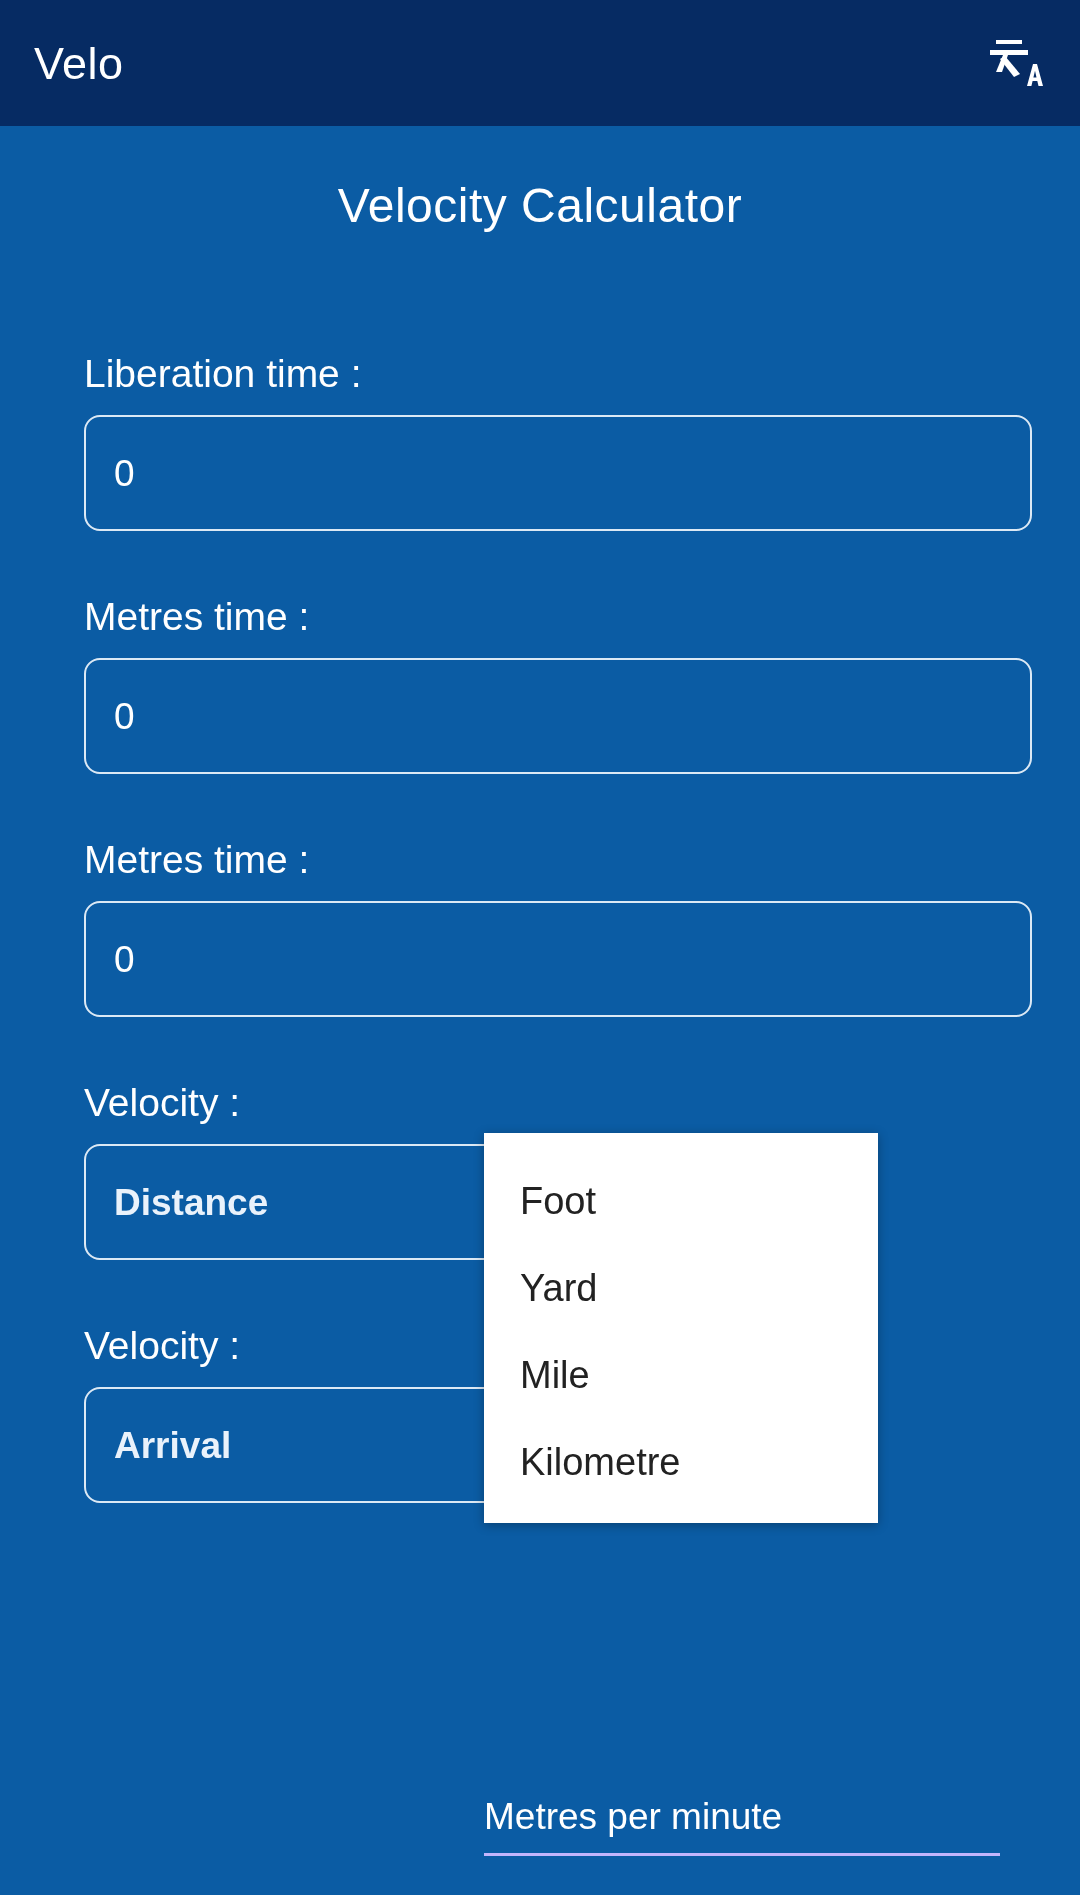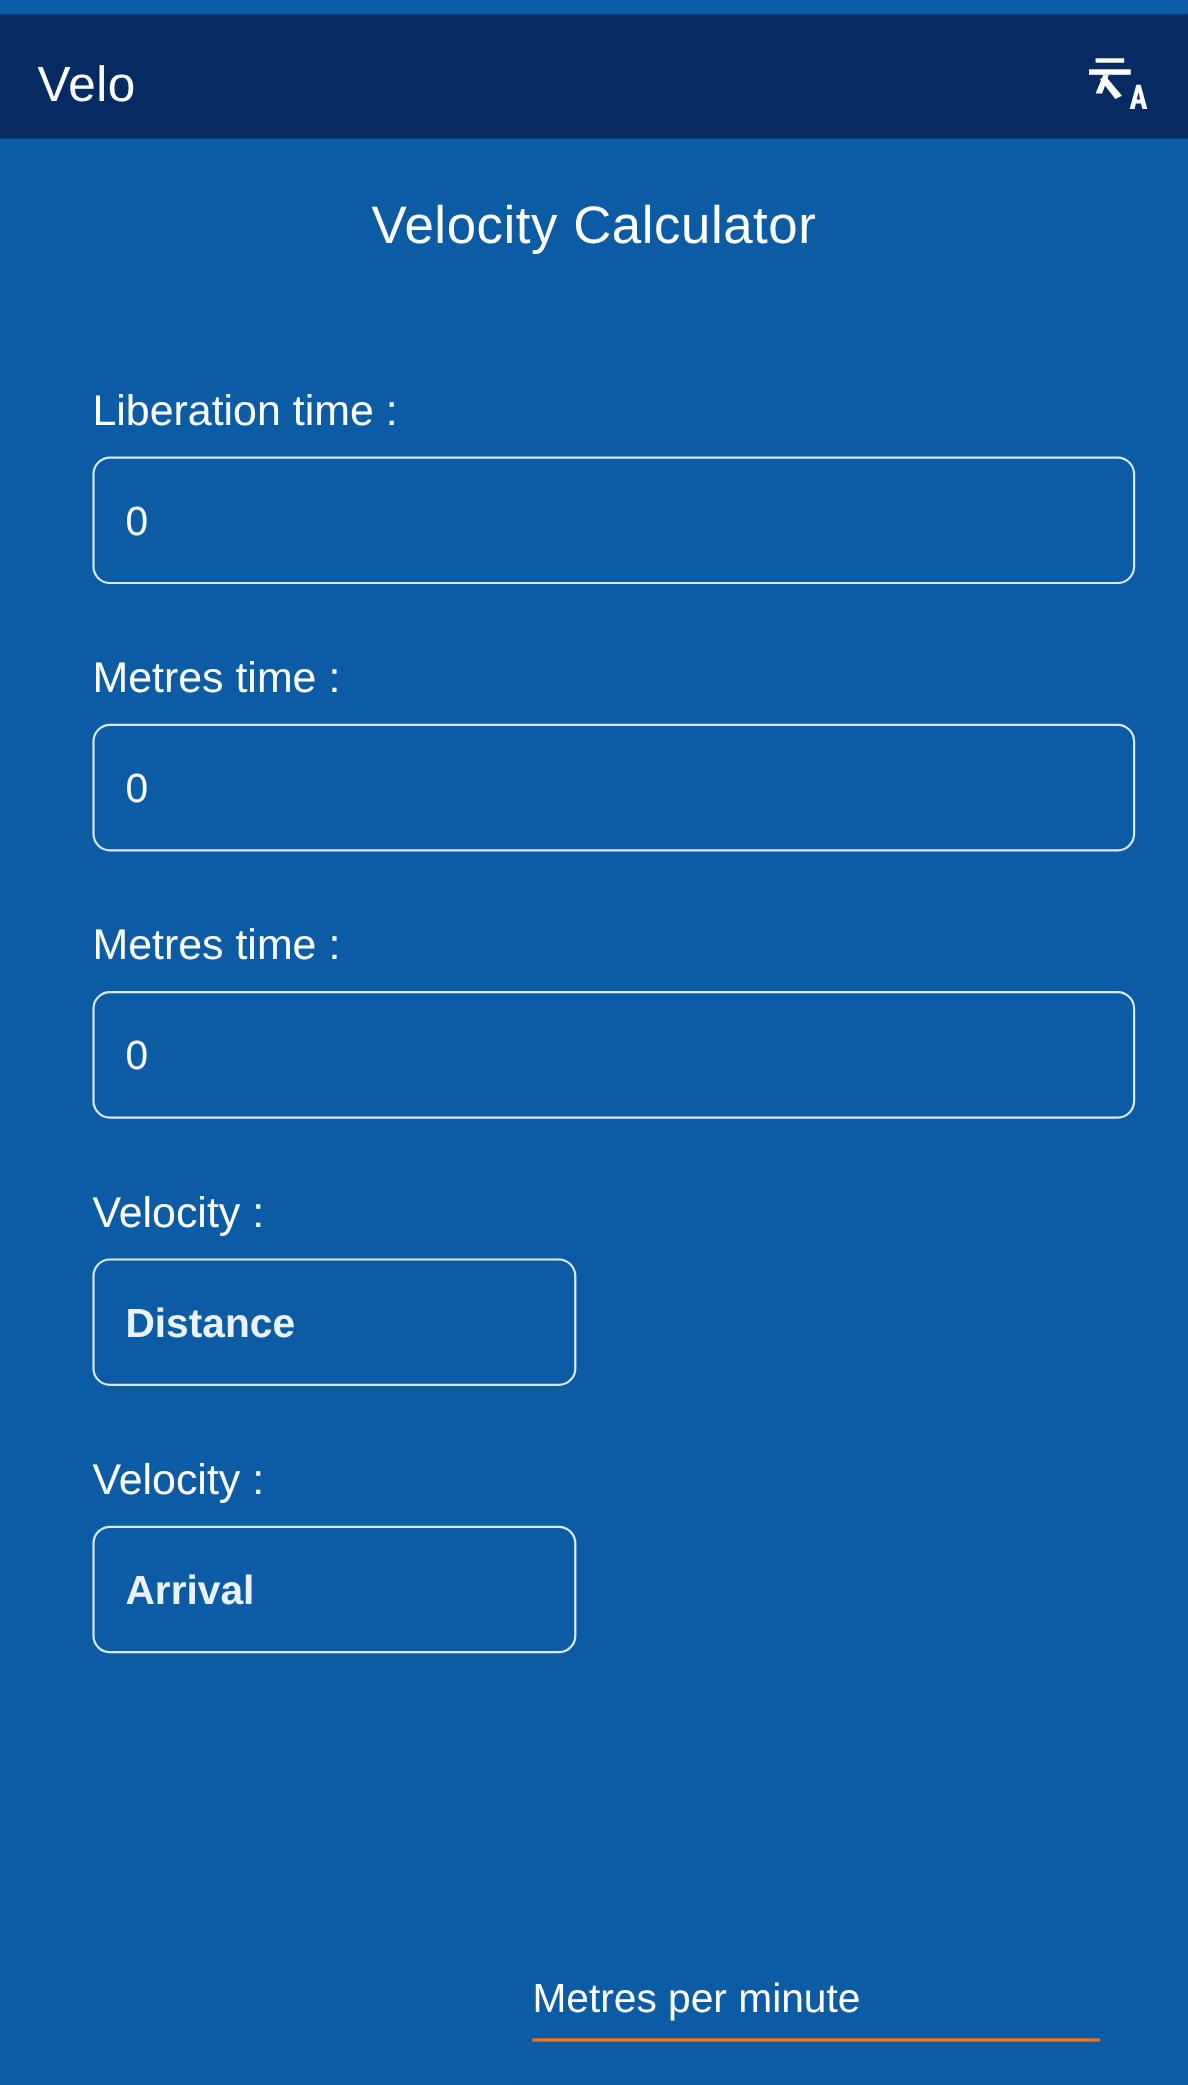--- a/index.html
+++ b/index.html
@@ -10,21 +10,21 @@
     font-family: "Liberation Sans", sans-serif;
   }
   body {
     background: #0b5ca4;
     position: relative;
   }
 
   
   .appbar {
     position: absolute;
-    left: 0; top: 13px;
+    left: 0; top: 0;
     width: 1080px;
     height: 126px;
     background: #062b63;
     display: flex;
     align-items: center;
     justify-content: space-between;
     padding: 0 34px 0 34px;
   }
   .appbar-title {
     color: #ffffff;
@@ -113,21 +113,21 @@
     font-weight: bold;
   }
 
   
   .unit-spinner {
     position: absolute;
     left: 484px;
     top: 1672px;
     width: 516px;
     padding-bottom: 18px;
-    border-bottom: 3px solid #f97316;
+    border-bottom: 3px solid #c4b5fd;
   }
   .unit-spinner-text {
     color: #ffffff;
     font-size: 37px;
     line-height: 1;
     white-space: nowrap;
   }
 
   
   .dropdown-panel {
@@ -216,14 +216,20 @@
         <span class="field-placeholder">Arrival</span>
       </div>
     </div>
 
   </div>
 
   <div class="unit-spinner">
     <div class="unit-spinner-text">Metres per minute</div>
   </div>
 
+  <div class="dropdown-panel">
+    <div class="dropdown-item">Foot</div>
+    <div class="dropdown-item">Yard</div>
+    <div class="dropdown-item">Mile</div>
+    <div class="dropdown-item">Kilometre</div>
+  </div>
 
 </div>
 
 </body></html>

